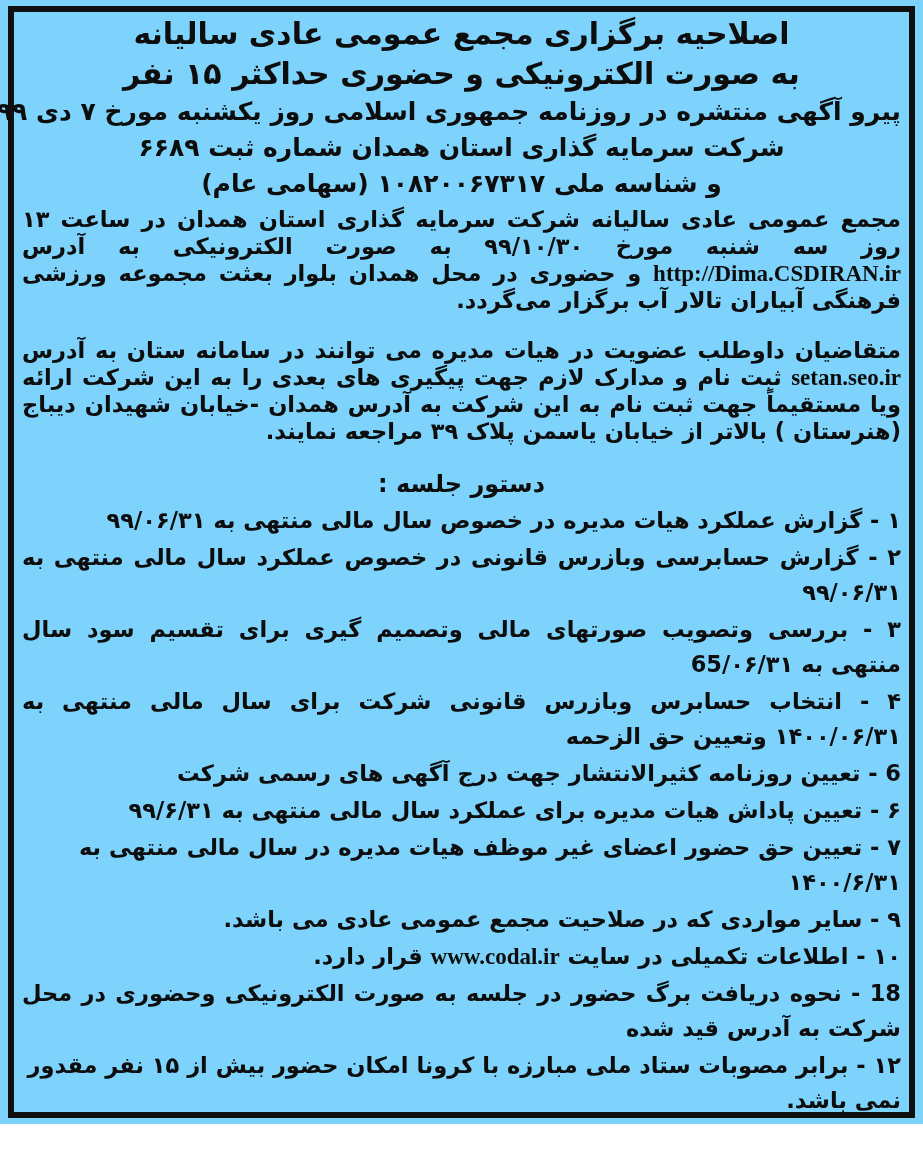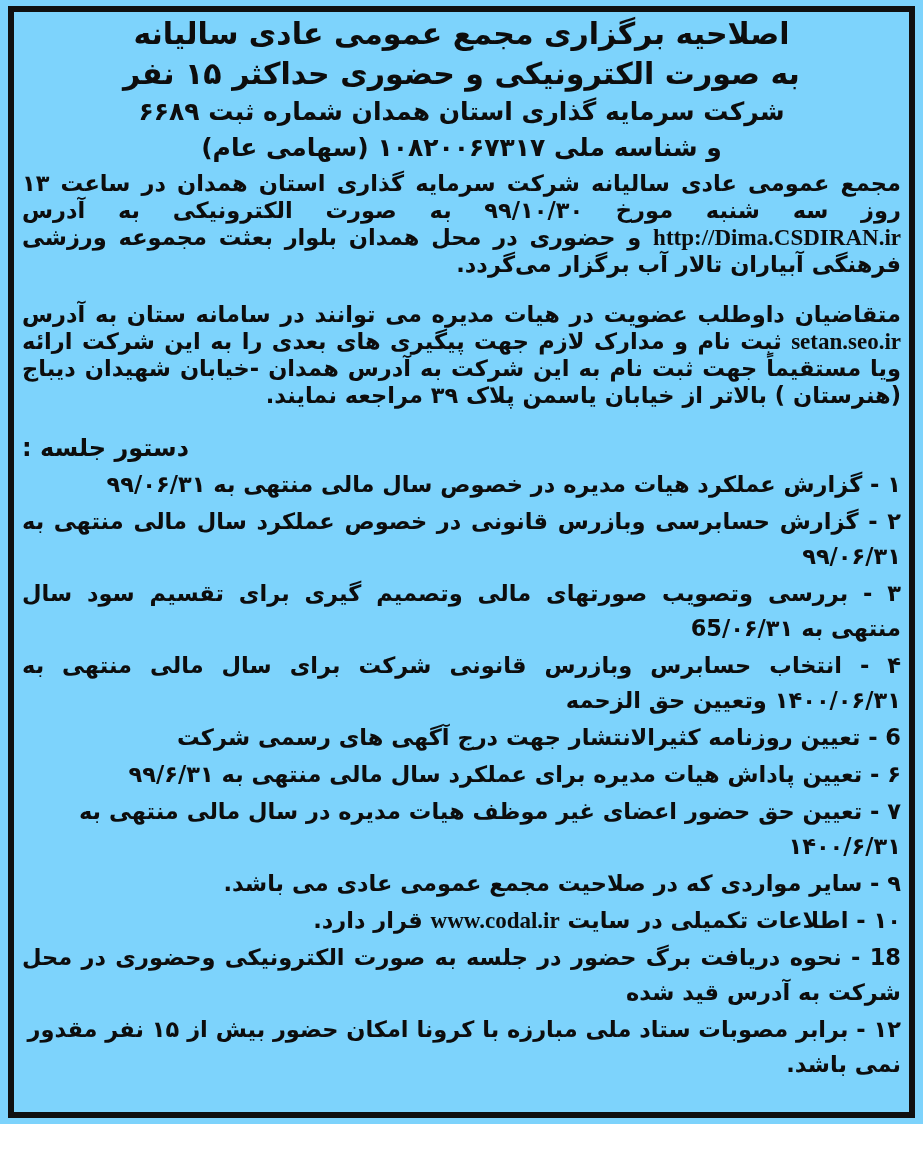--- a/index.html
+++ b/index.html
@@ -73,21 +73,21 @@
     unicode-bidi: isolate;
     font-family: "Liberation Serif", "DejaVu Serif", serif;
     font-weight: bold;
     font-size: 23px;
   }
 
   .agenda-head {
     font-size: 24px;
     line-height: 34px;
     font-weight: bold;
-    text-align: left;
+    text-align: center;
   }
   .agenda-list {
     margin: 0;
     padding: 0;
     list-style: none;
   }
   .agenda-item {
     font-size: 22.5px;
     line-height: 35px;
     font-weight: bold;
@@ -104,20 +104,21 @@
 
 <div id="page">
 
   <div id="frame"></div>
 
   <div id="content">
 
     <div class="title-block">
       <div class="title-line">اصلاحیه برگزاری مجمع عمومی عادی سالیانه</div>
       <div class="title-line">به صورت الکترونیکی و حضوری حداکثر ۱۵ نفر</div>
+      <div class="subtitle-line">پیرو آگهی منتشره در روزنامه جمهوری اسلامی روز یکشنبه مورخ ۷ دی ۹۹</div>
       <div class="subtitle-line">شرکت سرمایه گذاری استان همدان شماره ثبت ۶۶۸۹</div>
       <div class="subtitle-line">و شناسه ملی ۱۰۸۲۰۰۶۷۳۱۷ (سهامی عام)</div>
     </div>
 
     <p class="body-par">
       <span>مجمع عمومی عادی سالیانه شرکت سرمایه گذاری استان همدان در ساعت ۱۳ روز سه شنبه مورخ ۹۹/۱۰/۳۰ به صورت الکترونیکی به آدرس </span><span class="latin">http://Dima.CSDIRAN.ir</span><span> و حضوری در محل همدان بلوار بعثت مجموعه ورزشی  فرهنگی آبیاران تالار آب  برگزار می‌گردد.</span>
     </p>
 
     <p class="body-par">
       <span>متقاضیان داوطلب عضویت در هیات مدیره می توانند در سامانه ستان به آدرس </span><span class="latin">setan.seo.ir</span><span> ثبت نام و مدارک لازم جهت پیگیری های بعدی را به این شرکت ارائه ویا مستقیماً جهت ثبت نام به این شرکت به آدرس همدان -خیابان شهیدان دیباج (هنرستان ) بالاتر از خیابان یاسمن پلاک ۳۹ مراجعه نمایند.</span>

